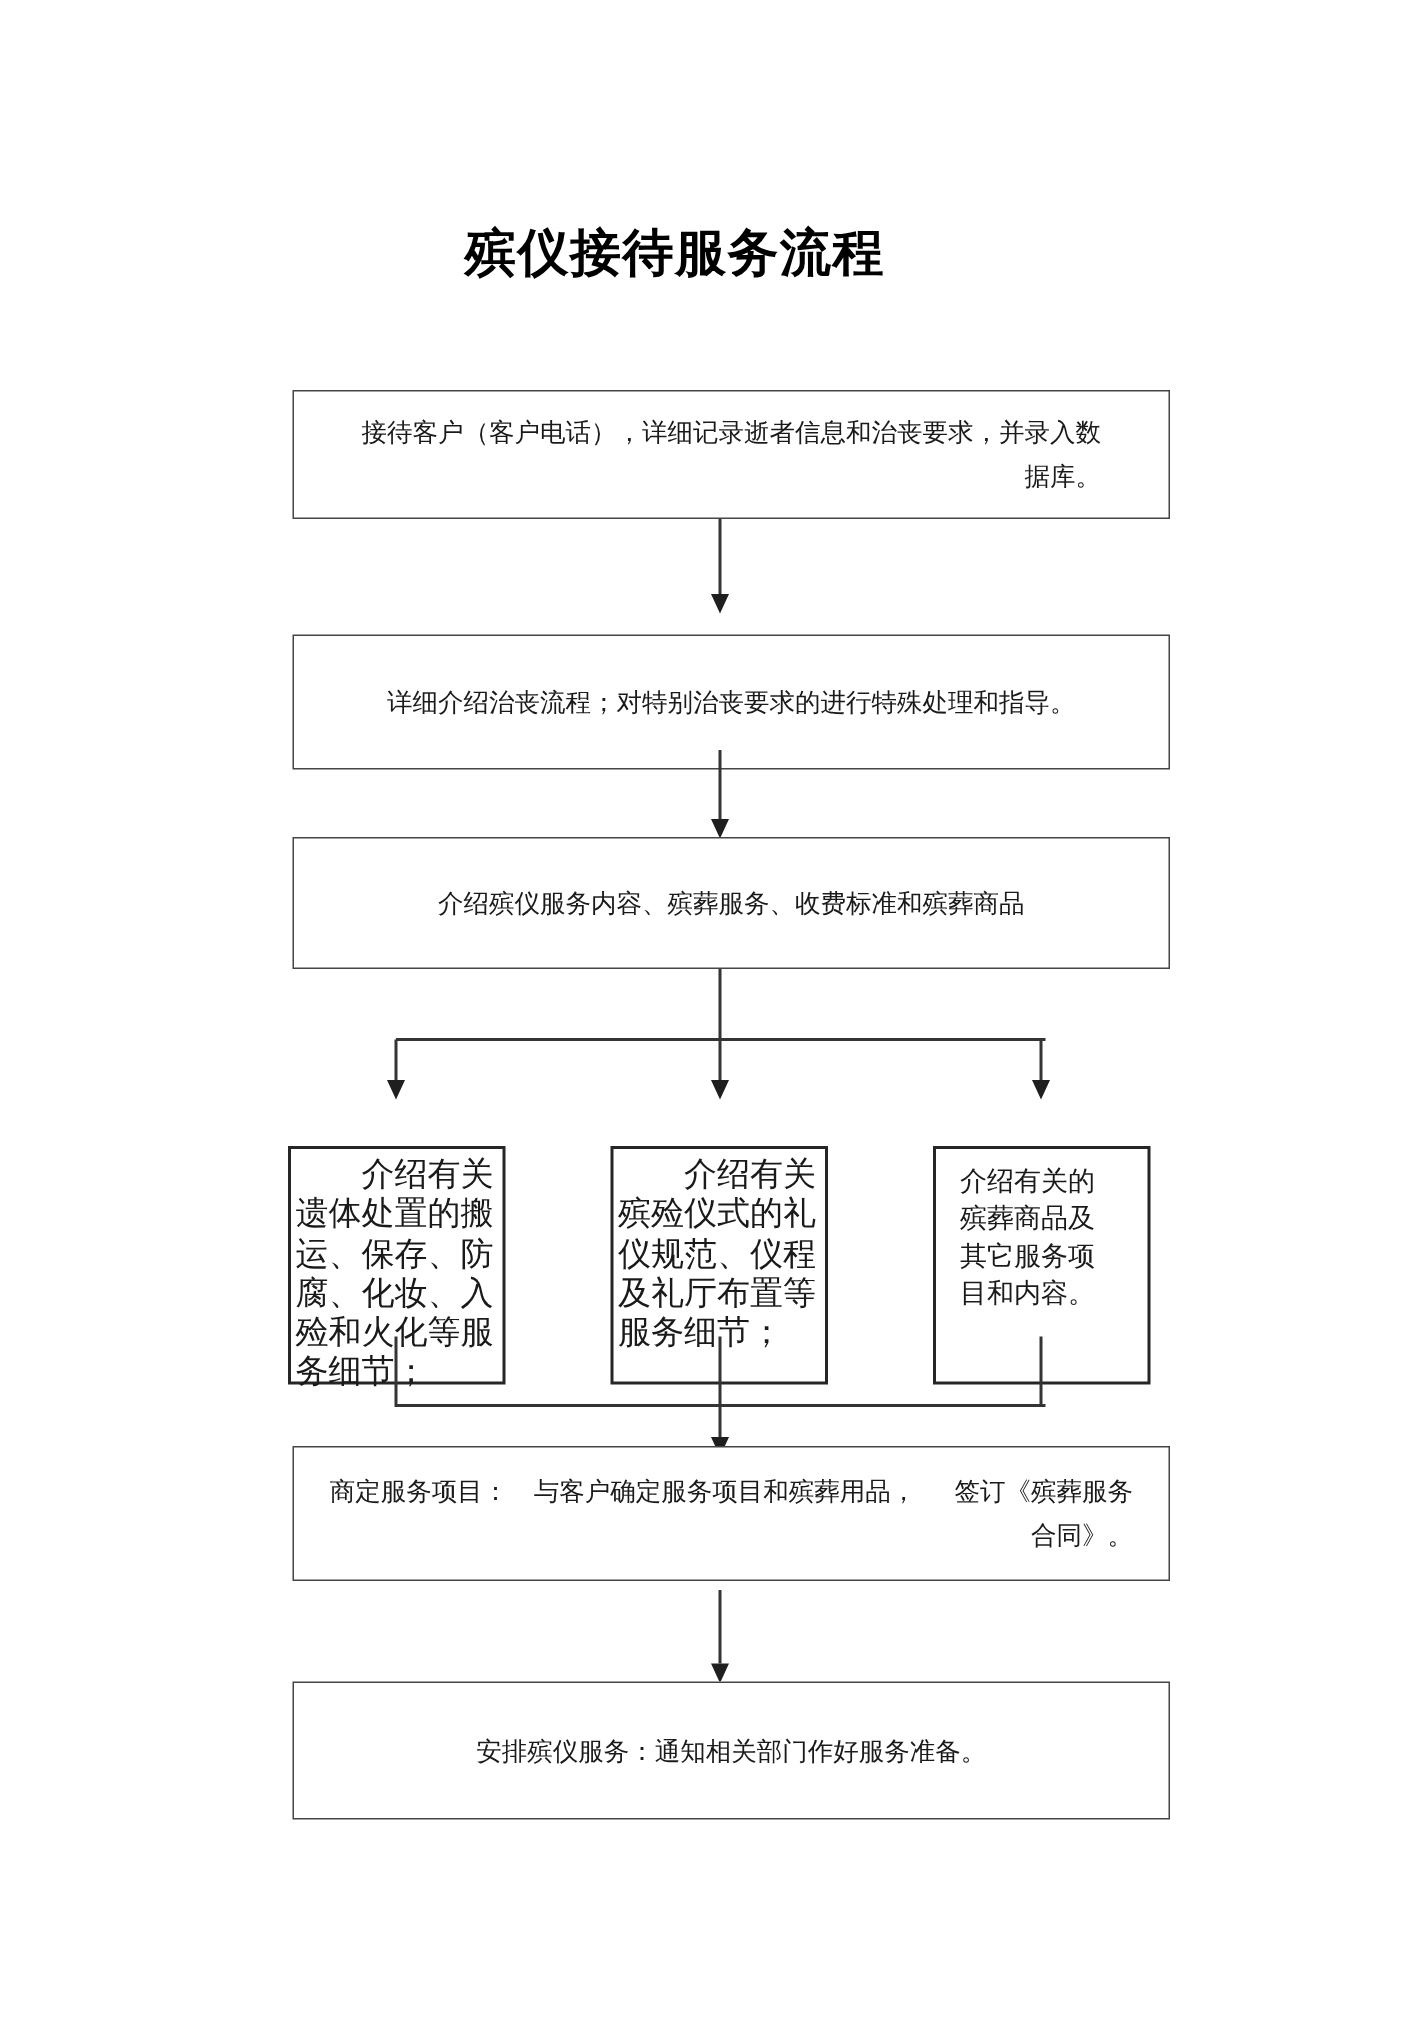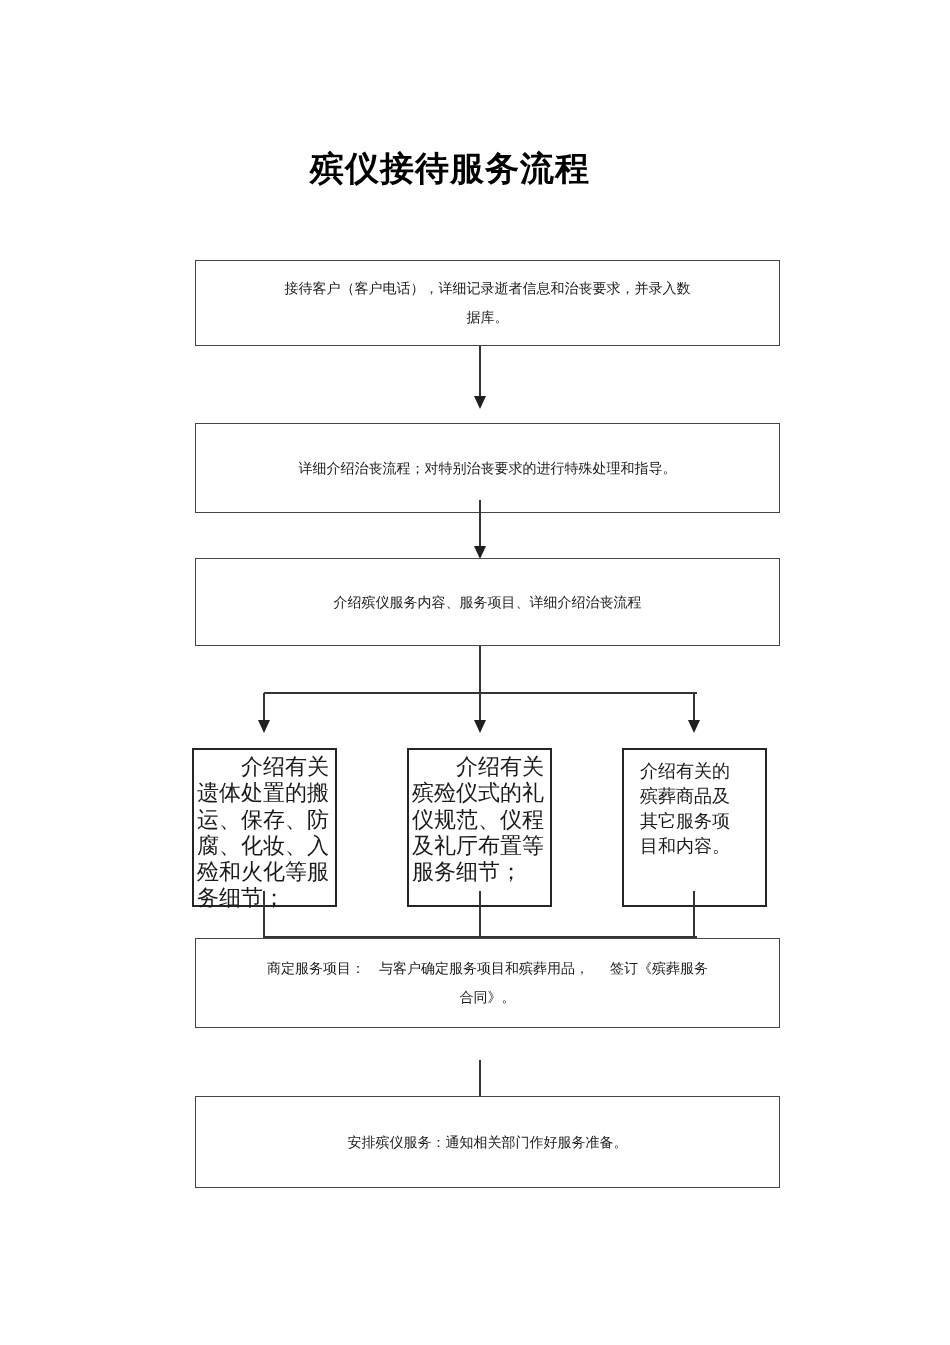--- a/index.html
+++ b/index.html
@@ -20,40 +20,40 @@
   
   .box{
     position:absolute;box-sizing:border-box;background:#ffffff;
     border:1.5px solid #454545;
   }
   .wide{
     left:195px;width:585px;
     display:flex;align-items:center;justify-content:center;
   }
   .wide .boxtext{
-    white-space:pre-line;text-align:center;
-    font-size:14px;line-height:29px;
+    white-space:pre-line;text-align:right;
+    font-size:17px;line-height:29px;
     padding:0 6px;
   }
   .narrow{
-    top:748px;width:145px;height:159px;
+    top:764px;width:145px;height:159px;
     border:2px solid #262626;
   }
   .narrow .boxtext{white-space:pre-line;display:block;text-align:left;}
   .nl .boxtext,.nm .boxtext{font-size:22px;line-height:26.3px;padding:4px 0 0 3px;}
   .nrb .boxtext{font-size:18px;line-height:25px;padding:9px 0 0 16px;}
 
   .b1{top:260px;height:86px}
   .b2{top:423px;height:90px}
   .b3{top:558px;height:88px}
   .nl{left:192px}
   .nm{left:407px}
   .nrb{left:622px}
-  .b4{top:938px;height:90px}
-  .b5{top:1096px;height:92px}
+  .b4{top:964px;height:90px}
+  .b5{top:1121px;height:92px}
 
   
   .vl{position:absolute;width:2px;margin-left:-1px;background:#343434;}
   .hl{position:absolute;height:2px;background:#343434;}
   .ah{
     position:absolute;width:0;height:0;margin-left:-6px;
     border-left:6px solid transparent;border-right:6px solid transparent;
     border-top:13px solid #1f1f1f;
   }
   .a1s{left:480px;top:346px;height:50px}   .a1h{left:480px;top:396px}
@@ -86,21 +86,21 @@
   <div class="ah a1h"></div>
 
   <div class="box wide b2">
     <span class="boxtext">详细介绍治丧流程；对特别治丧要求的进行特殊处理和指导。</span>
   </div>
 
   <div class="vl a2s"></div>
   <div class="ah a2h"></div>
 
   <div class="box wide b3">
-    <span class="boxtext">介绍殡仪服务内容、服务项目、详细介绍治丧流程</span>
+    <span class="boxtext">介绍殡仪服务内容、殡葬服务、收费标准和殡葬商品</span>
   </div>
 
   <div class="vl bds"></div>
   <div class="hl bh"></div>
   <div class="vl bls"></div>
   <div class="ah blh"></div>
   <div class="vl bms"></div>
   <div class="ah bmh"></div>
   <div class="vl brs"></div>
   <div class="ah brh"></div>

